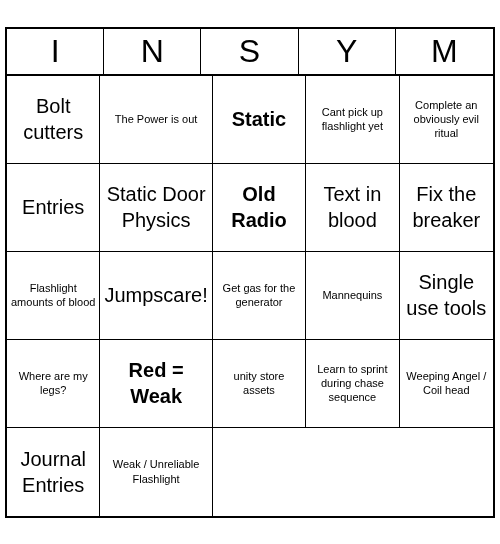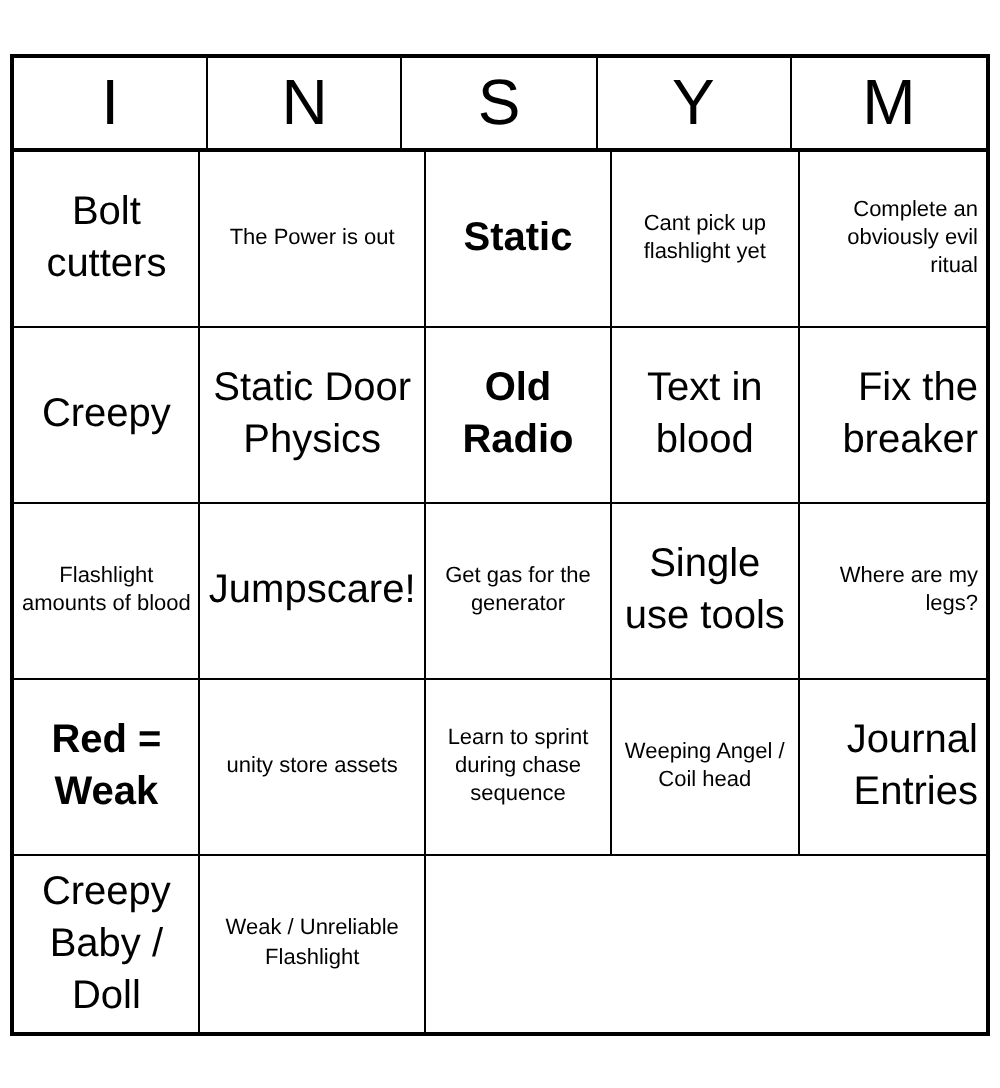--- a/index.html
+++ b/index.html
@@ -43,21 +43,20 @@
       display: flex;
       align-items: center;
       justify-content: center;
       text-align: center;
       padding: 4px;
       font-size: 11px;
       line-height: 1.3;
     }
     .cell:nth-child(5n) {
       border-right: none;
-      text-align: right;
     }
     .cell:nth-child(n+21) {
       border-bottom: none;
     }
     .cell.large-text {
       font-size: 20px;
       font-weight: normal;
     }
     .cell.xlarge-text {
       font-size: 20px;
@@ -74,31 +73,31 @@
       <div class="header-cell">S</div>
       <div class="header-cell">Y</div>
       <div class="header-cell">M</div>
     </div>
   <div class="grid">
   <div class="cell large-text">Bolt cutters</div>
       <div class="cell">The Power is out</div>
       <div class="cell xlarge-text">Static</div>
       <div class="cell">Cant pick up flashlight yet</div>
       <div class="cell">Complete an obviously evil ritual</div>
-      <div class="cell large-text">Creepy</div>
+      <div class="cell large-text">Entries</div>
       <div class="cell large-text">Static Door Physics</div>
       <div class="cell xlarge-text">Old Radio</div>
       <div class="cell large-text">Text in blood</div>
       <div class="cell large-text">Fix the breaker</div>
       <div class="cell">Flashlight amounts of blood</div>
       <div class="cell large-text">Jumpscare!</div>
       <div class="cell">Get gas for the generator</div>
+      <div class="cell">Mannequins</div>
       <div class="cell large-text">Single use tools</div>
       <div class="cell">Where are my legs?</div>
       <div class="cell xlarge-text">Red = Weak</div>
       <div class="cell">unity store assets</div>
       <div class="cell">Learn to sprint during chase sequence</div>
       <div class="cell">Weeping Angel / Coil head</div>
       <div class="cell large-text">Journal Entries</div>
-      <div class="cell large-text">Creepy Baby / Doll</div>
       <div class="cell">Weak / Unreliable Flashlight</div>
     </div>
 </div>
 
 </body></html>

